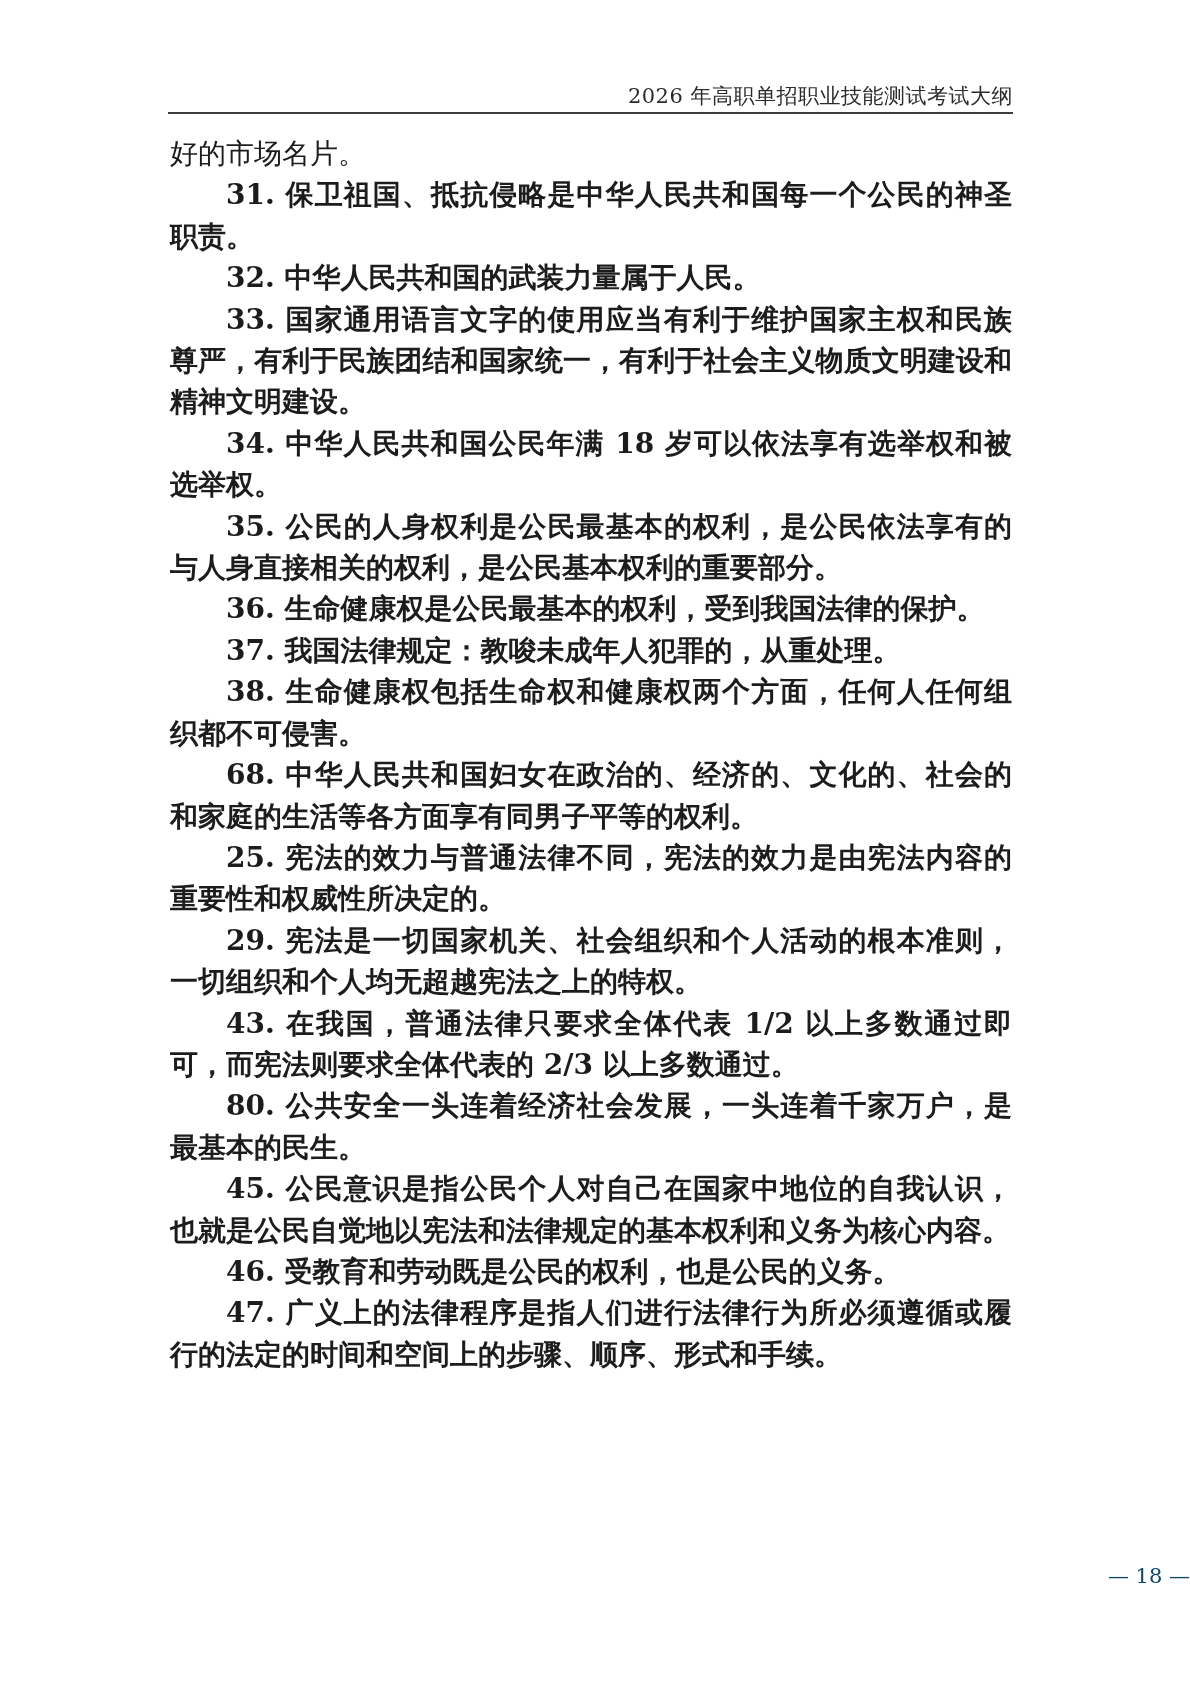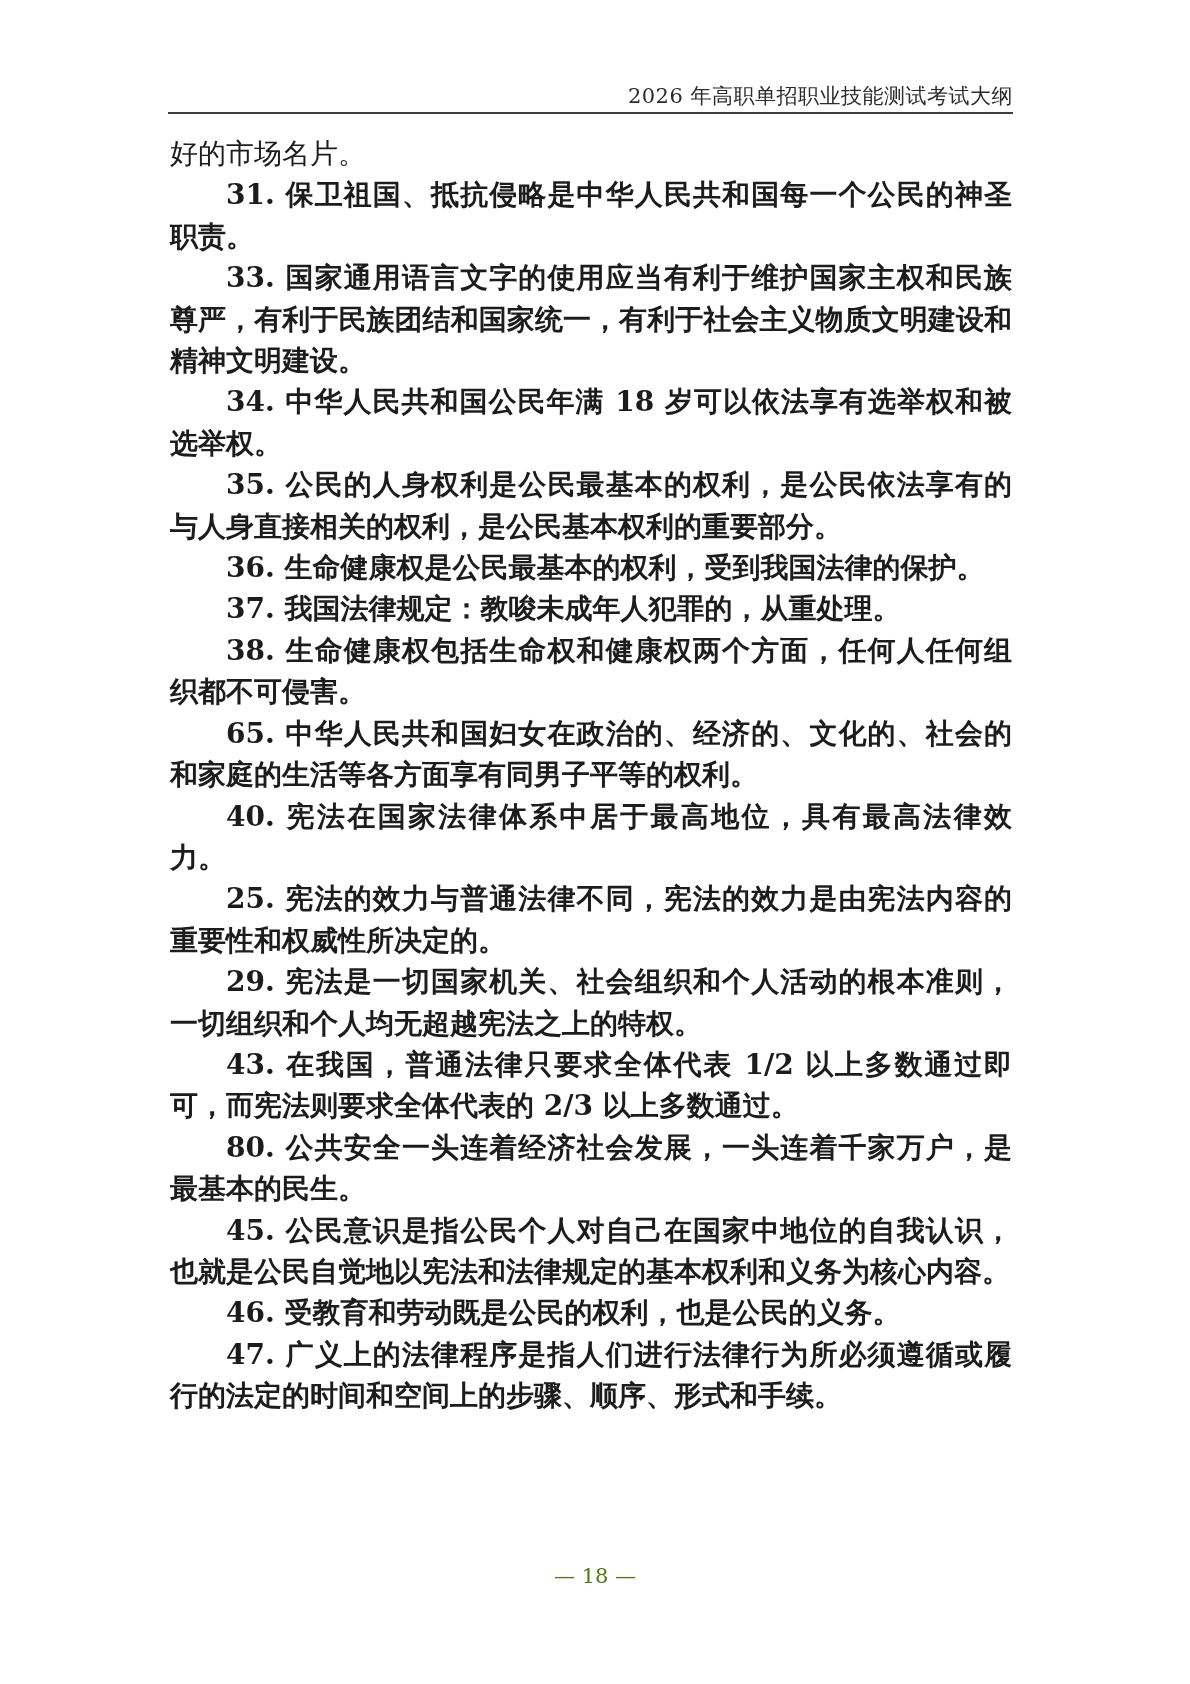--- a/index.html
+++ b/index.html
@@ -52,45 +52,45 @@
   }
   .doc-body p.indent {
     text-indent: 2em;
     font-weight: bold;
   }
   .footer {
     position: absolute;
     top: 1562px;
     left: 0;
     width: 100%;
-    text-align: center;
+    text-align: right;
     font-size: 21px;
     line-height: 28px;
-    color: #4d7c0f;
+    color: #0c4a6e;
   }
 </style>
 </head>
 <body>
 
 <div class="page">
 
   <div class="header">2026 年高职单招职业技能测试考试大纲</div>
   <div class="header-rule"></div>
 
   <div class="doc-body">
     <p>好的市场名片。</p>
     <p class="indent">31. 保卫祖国、抵抗侵略是中华人民共和国每一个公民的神圣职责。</p>
+    <p class="indent">32. 中华人民共和国的武装力量属于人民。</p>
     <p class="indent">33. 国家通用语言文字的使用应当有利于维护国家主权和民族尊严，有利于民族团结和国家统一，有利于社会主义物质文明建设和精神文明建设。</p>
     <p class="indent">34. 中华人民共和国公民年满 18 岁可以依法享有选举权和被选举权。</p>
     <p class="indent">35. 公民的人身权利是公民最基本的权利，是公民依法享有的与人身直接相关的权利，是公民基本权利的重要部分。</p>
     <p class="indent">36. 生命健康权是公民最基本的权利，受到我国法律的保护。</p>
     <p class="indent">37. 我国法律规定：教唆未成年人犯罪的，从重处理。</p>
     <p class="indent">38. 生命健康权包括生命权和健康权两个方面，任何人任何组织都不可侵害。</p>
-    <p class="indent">65. 中华人民共和国妇女在政治的、经济的、文化的、社会的和家庭的生活等各方面享有同男子平等的权利。</p>
-    <p class="indent">40. 宪法在国家法律体系中居于最高地位，具有最高法律效力。</p>
+    <p class="indent">68. 中华人民共和国妇女在政治的、经济的、文化的、社会的和家庭的生活等各方面享有同男子平等的权利。</p>
     <p class="indent">25. 宪法的效力与普通法律不同，宪法的效力是由宪法内容的重要性和权威性所决定的。</p>
     <p class="indent">29. 宪法是一切国家机关、社会组织和个人活动的根本准则，一切组织和个人均无超越宪法之上的特权。</p>
     <p class="indent">43. 在我国，普通法律只要求全体代表 1/2 以上多数通过即可，而宪法则要求全体代表的 2/3 以上多数通过。</p>
     <p class="indent">80. 公共安全一头连着经济社会发展，一头连着千家万户，是最基本的民生。</p>
     <p class="indent">45. 公民意识是指公民个人对自己在国家中地位的自我认识，也就是公民自觉地以宪法和法律规定的基本权利和义务为核心内容。</p>
     <p class="indent">46. 受教育和劳动既是公民的权利，也是公民的义务。</p>
     <p class="indent">47. 广义上的法律程序是指人们进行法律行为所必须遵循或履行的法定的时间和空间上的步骤、顺序、形式和手续。</p>
   </div>
 
   <div class="footer">— 18 —</div>

